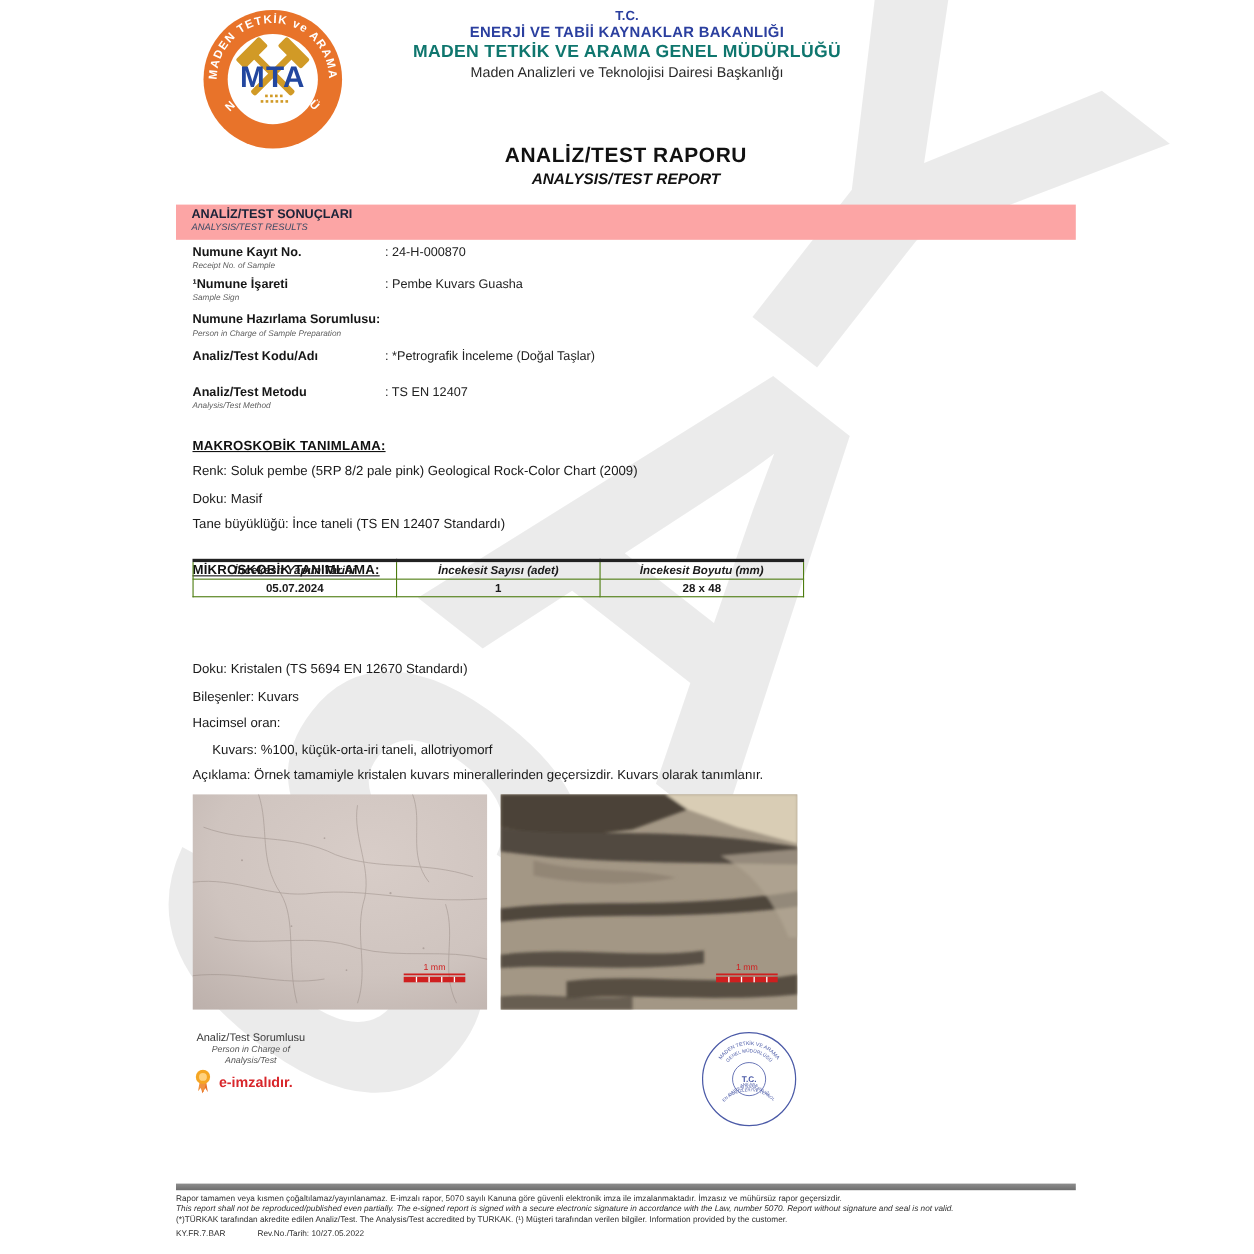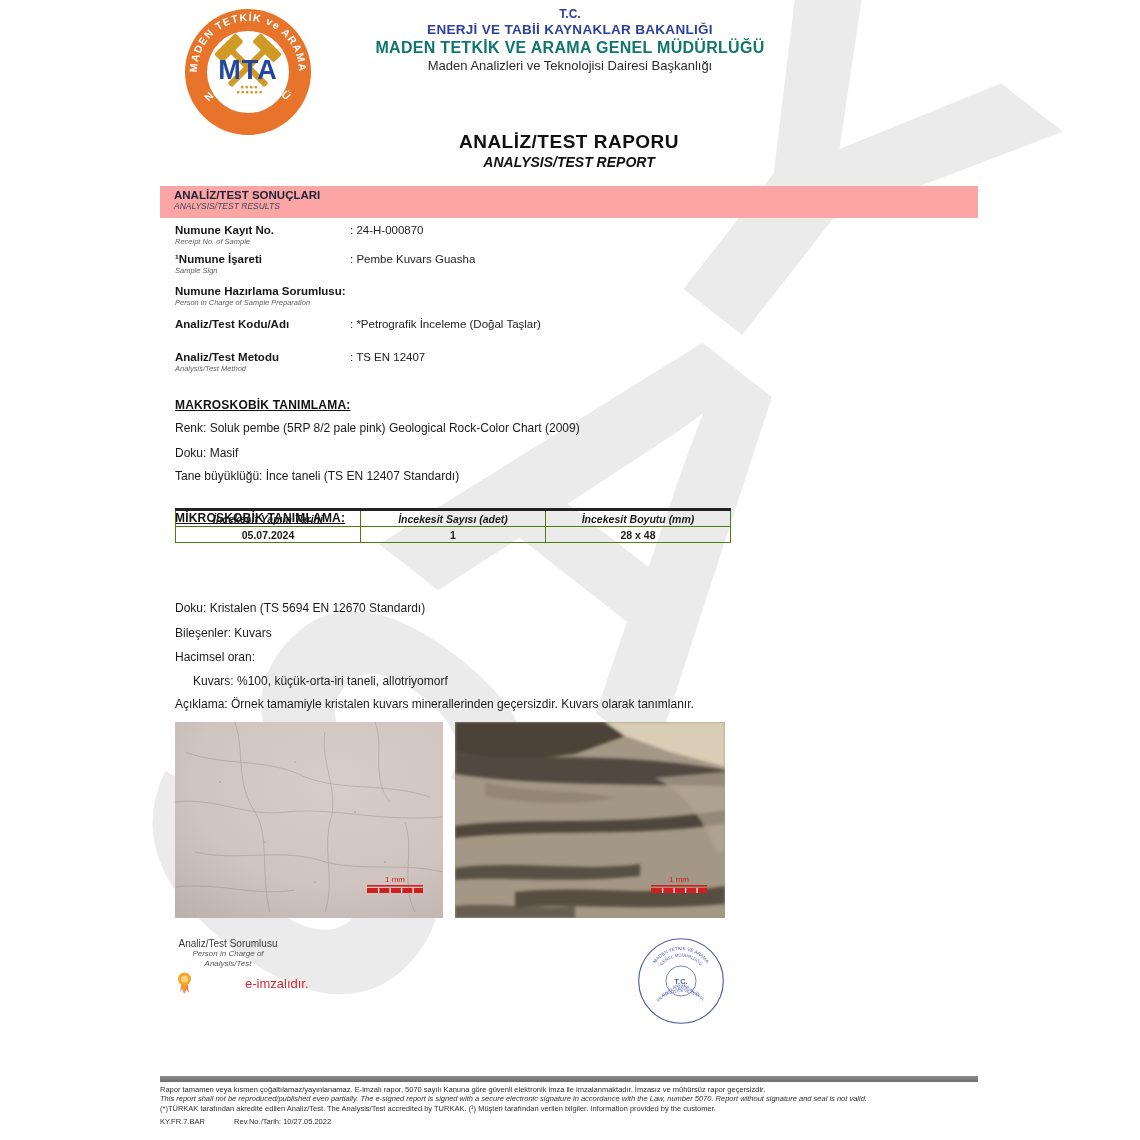--- a/index.html
+++ b/index.html
@@ -37,21 +37,21 @@
   
   .micro-table{border-collapse:collapse;border:1px solid #222;border-top:3px solid #222;}
   .micro-table th,.micro-table td{border:1px solid #4d7c0f;text-align:center;padding:0 4px;height:15px;
         font-size:10.5px;}
   .micro-table th{font-style:italic;font-weight:bold;width:176px;}
   .micro-table td{font-weight:bold;}
   
   .sig{left:168px;top:938px;width:120px;text-align:center;}
   .sig-t1{font-size:10px;color:#3a3a3a;}
   .sig-t2{font-size:8px;font-style:italic;color:#555;line-height:1.25;}
-  .esign-text{font-size:13px;font-weight:normal;color:#d8262b;margin-left:46px;}
+  .esign-text{font-size:13px;font-weight:bold;color:#d8262b;}
   
   .fbar{left:160px;top:1076px;width:818px;height:6px;background:linear-gradient(#8d8d8d,#6e6e6e);}
   .ftext{left:160px;top:1085px;width:818px;font-size:7.5px;color:#2f2f2f;line-height:1.25;}
   .fdoc{margin-top:4px;}
   .fdoc .code{display:inline-block;min-width:72px;}
   svg text{font-family:"Liberation Sans",sans-serif;}
 </style>
 </head>
 <body>
 

